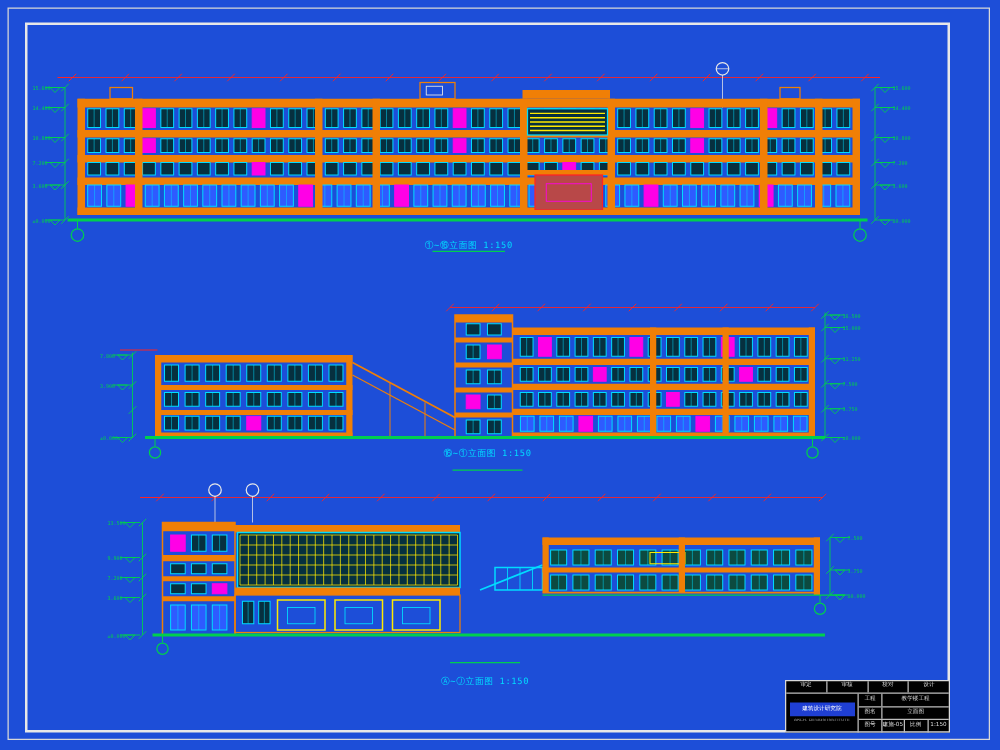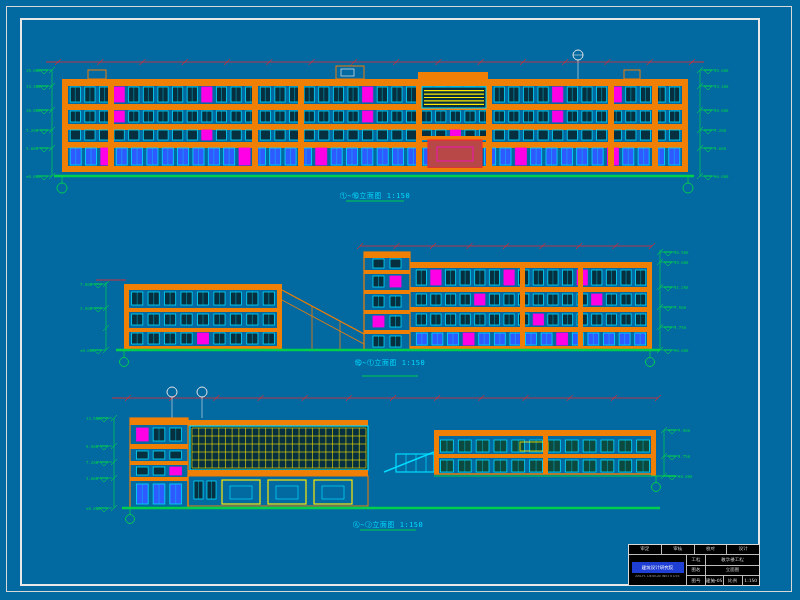--- a/index.html
+++ b/index.html
@@ -1,16 +1,16 @@
 <!DOCTYPE html>
 <html><head>
 <meta charset="utf-8">
 <style>
   html,body{margin:0;padding:0;background:#000;}
-  #sheet{position:relative;width:800px;height:600px;background:#0369a1;overflow:hidden;
+  #sheet{position:relative;width:800px;height:600px;background:#1d4ed8;overflow:hidden;
          font-family:"DejaVu Sans",sans-serif;}
   .border-outer{position:absolute;left:6px;top:6px;width:786px;height:586px;
          border:1px solid #d8d8d8;box-sizing:border-box;}
   .border-inner{position:absolute;left:20px;top:18px;width:740px;height:568px;
          border:2px solid #e8e8e8;box-sizing:border-box;}
   #drawing-svg{position:absolute;left:0;top:0;width:800px;height:600px;}
   .elev-label{position:absolute;width:140px;text-align:center;color:#00dcff;
          font-size:7px;letter-spacing:0.5px;font-family:"DejaVu Sans Mono",monospace;white-space:nowrap;}
   #title-block{position:absolute;left:628px;top:544px;width:132px;height:42px;
          border:1px solid #d8d8d8;box-sizing:border-box;background:#000;color:#ddd;
@@ -885,21 +885,21 @@
         <path d="M 668 476 L 676 476 L 672 480 Z" fill="none" stroke="#00cf4e" stroke-width="0.7"></path>
         <text x="678" y="432" font-size="4" fill="#00cf4e" font-family="&quot;DejaVu Sans Mono&quot;,monospace">7.500</text>
         <text x="678" y="458" font-size="4" fill="#00cf4e" font-family="&quot;DejaVu Sans Mono&quot;,monospace">3.750</text>
         <text x="678" y="478" font-size="4" fill="#00cf4e" font-family="&quot;DejaVu Sans Mono&quot;,monospace">±0.000</text>
         <line x1="360" y1="530" x2="416" y2="530" stroke="#00cf4e" stroke-width="1"></line>
       </g>
     </svg>
 
   <div class="elev-label" style="left:305px;top:191px;">①~⑯立面图 1:150</div>
   <div class="elev-label" style="left:320px;top:358px;">⑯~①立面图 1:150</div>
-  <div class="elev-label" style="left:318px;top:520px;">Ⓐ~Ⓙ立面图 1:150</div>
+  <div class="elev-label" style="left:318px;top:540px;">Ⓐ~Ⓙ立面图 1:150</div>
 
   <div id="title-block">
     <div class="tb-top">
       <div class="tb-cell">审定</div>
       <div class="tb-cell">审核</div>
       <div class="tb-cell">校对</div>
       <div class="tb-cell">设计</div>
     </div>
     <div class="tb-main">
       <div class="tb-left">

